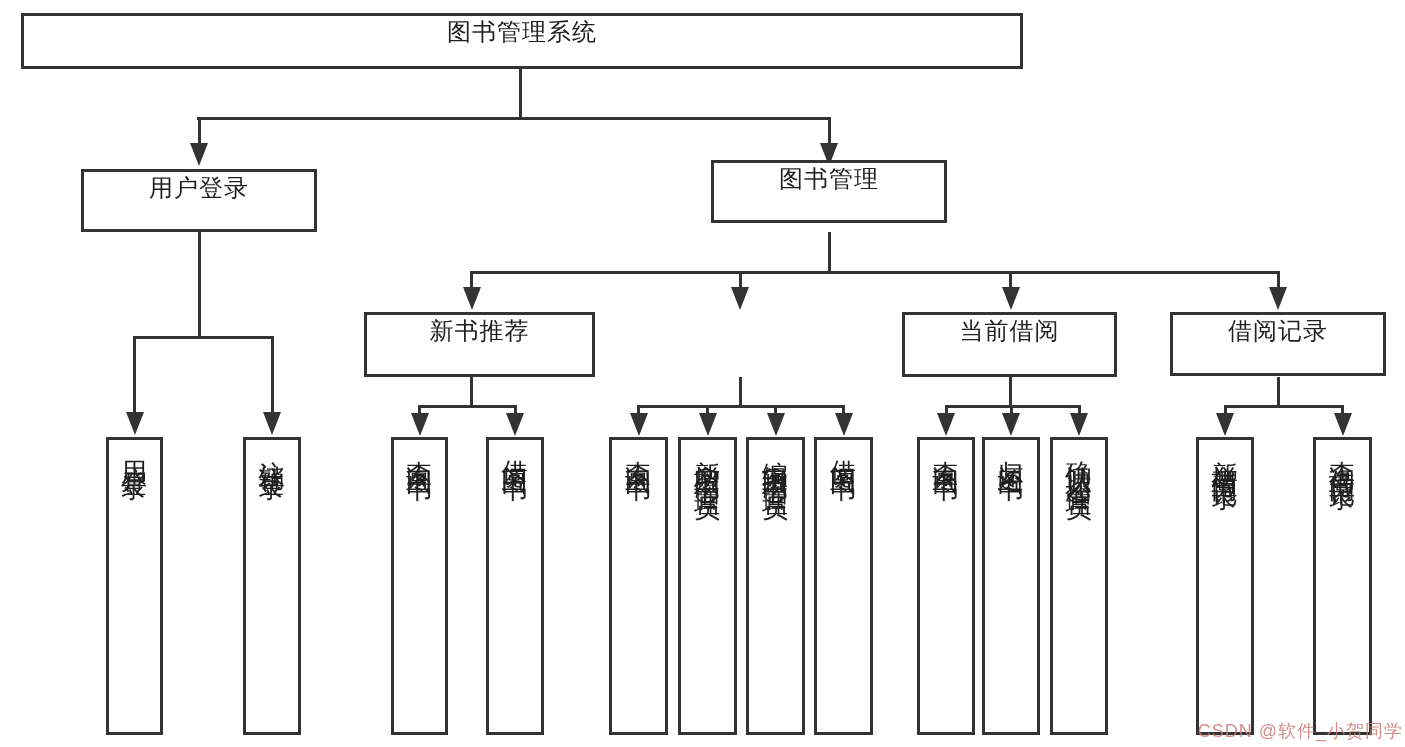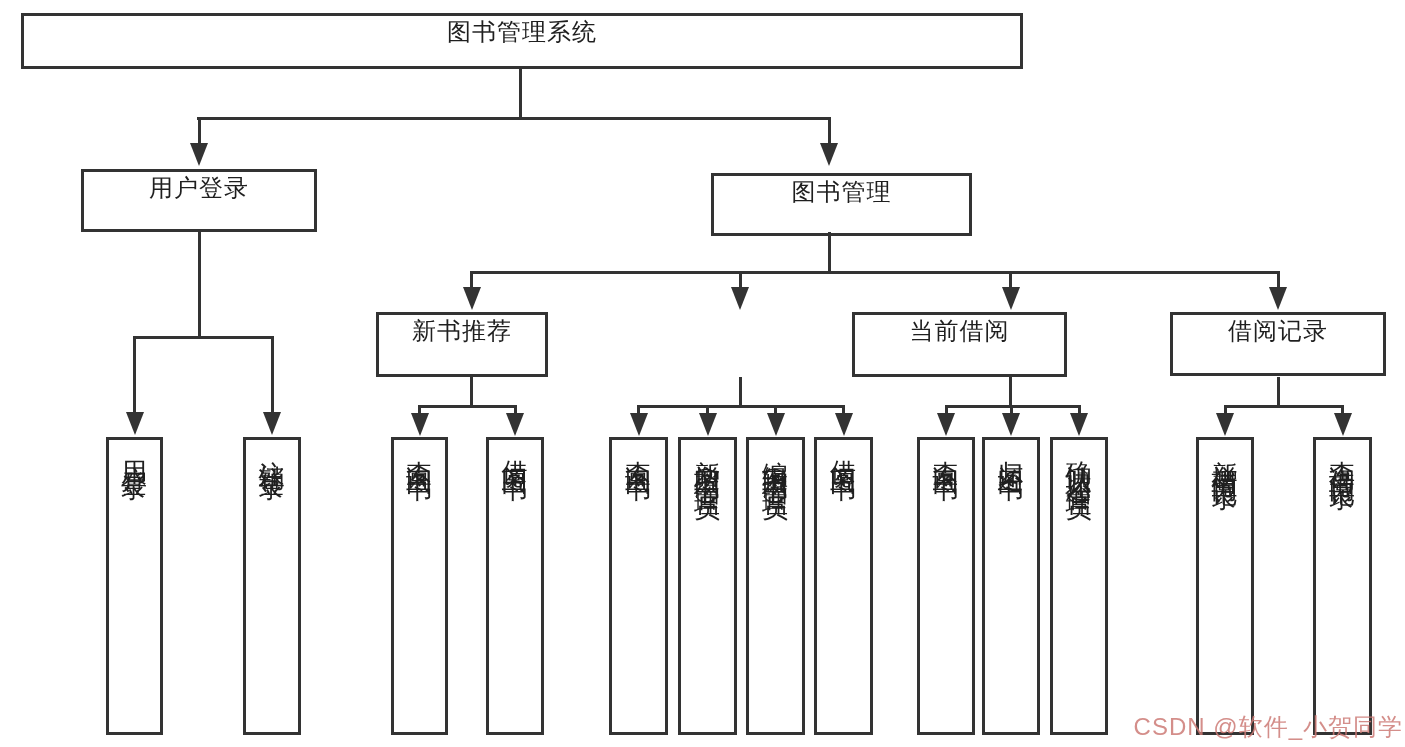--- a/index.html
+++ b/index.html
@@ -45,21 +45,21 @@
     position:absolute;
     left:-7.5px;bottom:-23px;
     width:0;height:0;
     border-left:9px solid transparent;
     border-right:9px solid transparent;
     border-top:23px solid var(--line);
   }
   .watermark{
     position:absolute;
     right:2px;bottom:4px;
-    font-size:24px;
+    font-size:18px;
     letter-spacing:1px;
     color:var(--watermark);
     white-space:nowrap;
   }
 </style>
 </head>
 <body>
 
 <div class="canvas">
 
@@ -68,40 +68,40 @@
   </div>
 
   <div class="vline" style="left:519px;top:69px;height:51px"></div>
   <div class="hline" style="left:197px;top:117px;width:634px"></div>
   <div class="arrow" style="left:197.5px;top:117px;height:26px"></div>
   <div class="arrow" style="left:827.5px;top:117px;height:26px"></div>
 
   <div class="box h" style="left:81px;top:169px;width:236px;height:63px">
     <span>用户登录</span>
   </div>
-  <div class="box h" style="left:711px;top:173px;width:261px;height:63px">
+  <div class="box h" style="left:711px;top:160px;width:236px;height:63px">
     <span>图书管理</span>
   </div>
 
   <div class="vline" style="left:197.5px;top:232px;height:107px"></div>
   <div class="hline" style="left:133px;top:336px;width:141px"></div>
   <div class="arrow" style="left:133px;top:336px;height:76px"></div>
   <div class="arrow" style="left:270.5px;top:336px;height:76px"></div>
 
   <div class="vline" style="left:827.5px;top:232px;height:42px"></div>
   <div class="hline" style="left:470px;top:271px;width:808px"></div>
   <div class="arrow" style="left:470px;top:271px;height:16px"></div>
   <div class="arrow" style="left:738.5px;top:271px;height:16px"></div>
   <div class="arrow" style="left:1009px;top:271px;height:16px"></div>
   <div class="arrow" style="left:1276.5px;top:271px;height:16px"></div>
 
-  <div class="box h" style="left:376px;top:312px;width:172px;height:65px">
+  <div class="box h" style="left:364px;top:312px;width:231px;height:65px">
     <span>新书推荐</span>
   </div>
-  <div class="box h" style="left:852px;top:312px;width:215px;height:65px">
+  <div class="box h" style="left:902px;top:312px;width:215px;height:65px">
     <span>当前借阅</span>
   </div>
   <div class="box h" style="left:1170px;top:312px;width:216px;height:64px">
     <span>借阅记录</span>
   </div>
 
   <div class="vline" style="left:470px;top:377px;height:31px"></div>
   <div class="hline" style="left:418px;top:405px;width:99px"></div>
   <div class="arrow" style="left:418px;top:405px;height:8px"></div>
   <div class="arrow" style="left:513.5px;top:405px;height:8px"></div>

